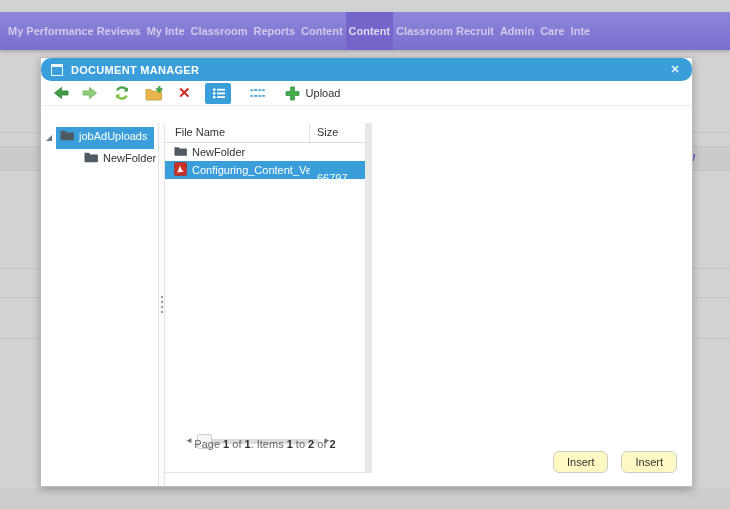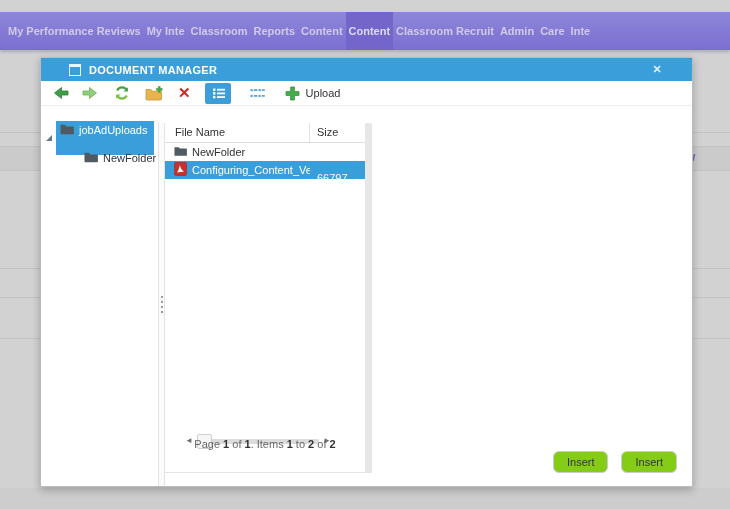--- a/index.html
+++ b/index.html
@@ -29,21 +29,21 @@
   .bg-partial-link{position:absolute;left:686px;top:150px;font-size:12px;font-weight:bold;
     color:#6e60cf;z-index:1;}
   
   .dialog{
     position:absolute;left:40px;top:57px;width:653px;height:430px;
     background:#fff;border:1px solid #bcbcbc;box-sizing:border-box;
     box-shadow:0 3px 8px rgba(0,0,0,.25);z-index:10;
   }
   .titlebar{
     height:23px;background:#3a9edb;color:#fff;display:flex;align-items:center;
-    padding:0 28px;font-size:11px;font-weight:bold;letter-spacing:.3px;
+    padding:0 10px;font-size:11px;font-weight:bold;letter-spacing:.3px;border-radius:10px;
   }
   .win-icon{width:10px;height:8px;border:1px solid #eaf5fc;border-top:3px solid #eaf5fc;
     margin-right:8px;}
   .close-btn{margin-left:auto;font-size:11px;font-weight:bold;color:#dff0fa;cursor:pointer;
     padding:0 2px;line-height:1;}
   
   .toolbar{
     height:25px;display:flex;align-items:center;padding-left:12px;
     border-bottom:1px solid #ededed;box-sizing:border-box;background:#fff;
   }
@@ -58,21 +58,21 @@
   .pathbar{height:17px;box-sizing:border-box;border-bottom:1px solid #e2e2e2;
     font-size:11px;color:#444;padding:2px 0 0 8px;background:#fff;}
   
   .content{position:absolute;top:65px;left:0;right:0;bottom:0;background:#fff;}
   .treepane{position:absolute;left:0;top:0;bottom:0;width:117px;padding-top:6px;
     box-sizing:border-box;font-size:11px;color:#333;}
   .tree-row{display:flex;align-items:center;height:18px;padding-left:5px;cursor:pointer;}
   .expander{width:0;height:0;border-bottom:6px solid #6a7a88;border-left:6px solid transparent;
     margin-right:4px;cursor:pointer;}
   .tree-node-sel{display:flex;align-items:center;gap:5px;background:#3a9edb;color:#fff;
-    height:18px;padding:0 6px 16px 4px;}
+    height:18px;padding:0 6px 4px 4px;}
   .tree-child{display:flex;align-items:center;gap:5px;height:18px;padding-left:43px;margin-top:2px;
     cursor:pointer;}
   .splitter{position:absolute;left:117px;top:0;bottom:0;width:7px;background:#fbfbfb;
     border-left:1px solid #e3e3e3;border-right:1px solid #e3e3e3;box-sizing:border-box;cursor:col-resize;}
   .grip{position:absolute;left:2px;top:calc(50% - 9px);width:2px;height:2px;background:#9a9a9a;
     box-shadow:0 5px 0 #9a9a9a,0 10px 0 #9a9a9a,0 15px 0 #9a9a9a;}
   
   .gridpane{position:absolute;left:124px;top:0;width:207px;height:350px;
     border-bottom:1px solid #e5e5e5;box-sizing:border-box;font-size:11px;color:#333;}
   .vscroll{position:absolute;right:0;top:0;bottom:0;width:7px;background:#e7e7e7;cursor:pointer;}
@@ -89,21 +89,21 @@
   .hscroll{position:absolute;left:20px;width:146px;bottom:27px;display:flex;align-items:center;}
   .hs-arrow{font-size:8px;color:#707070;cursor:pointer;line-height:1;}
   .hs-track{flex:1;height:5px;background:#dcdcdc;border-radius:2px;margin:0 4px;position:relative;
     cursor:pointer;}
   .hs-thumb{position:absolute;left:0;top:-5px;width:13px;height:13px;background:#f5f5f5;
     border:1px solid #cfcfcf;border-radius:2px;cursor:grab;}
   .pager{position:absolute;bottom:22px;left:0;right:7px;text-align:center;font-size:11px;color:#666;}
   .pager b{color:#333;}
   
   .dlg-buttons{position:absolute;right:15px;bottom:13px;display:flex;gap:13px;}
-  .dlg-btn{font-family:inherit;font-size:11px;color:#333;background:#84cc16;
+  .dlg-btn{font-family:inherit;font-size:11px;color:#333;background:#fef9c3;
     border:1px solid #ccc;border-radius:6px;padding:4px 13px;cursor:pointer;}
 </style>
 </head>
 <body>
 
 <div class="navbar">
   <div class="nav-item">My Performance Reviews</div>
   <div class="nav-item">My Inte</div>
   <div class="nav-item">Classroom</div>
   <div class="nav-item">Reports</div>

